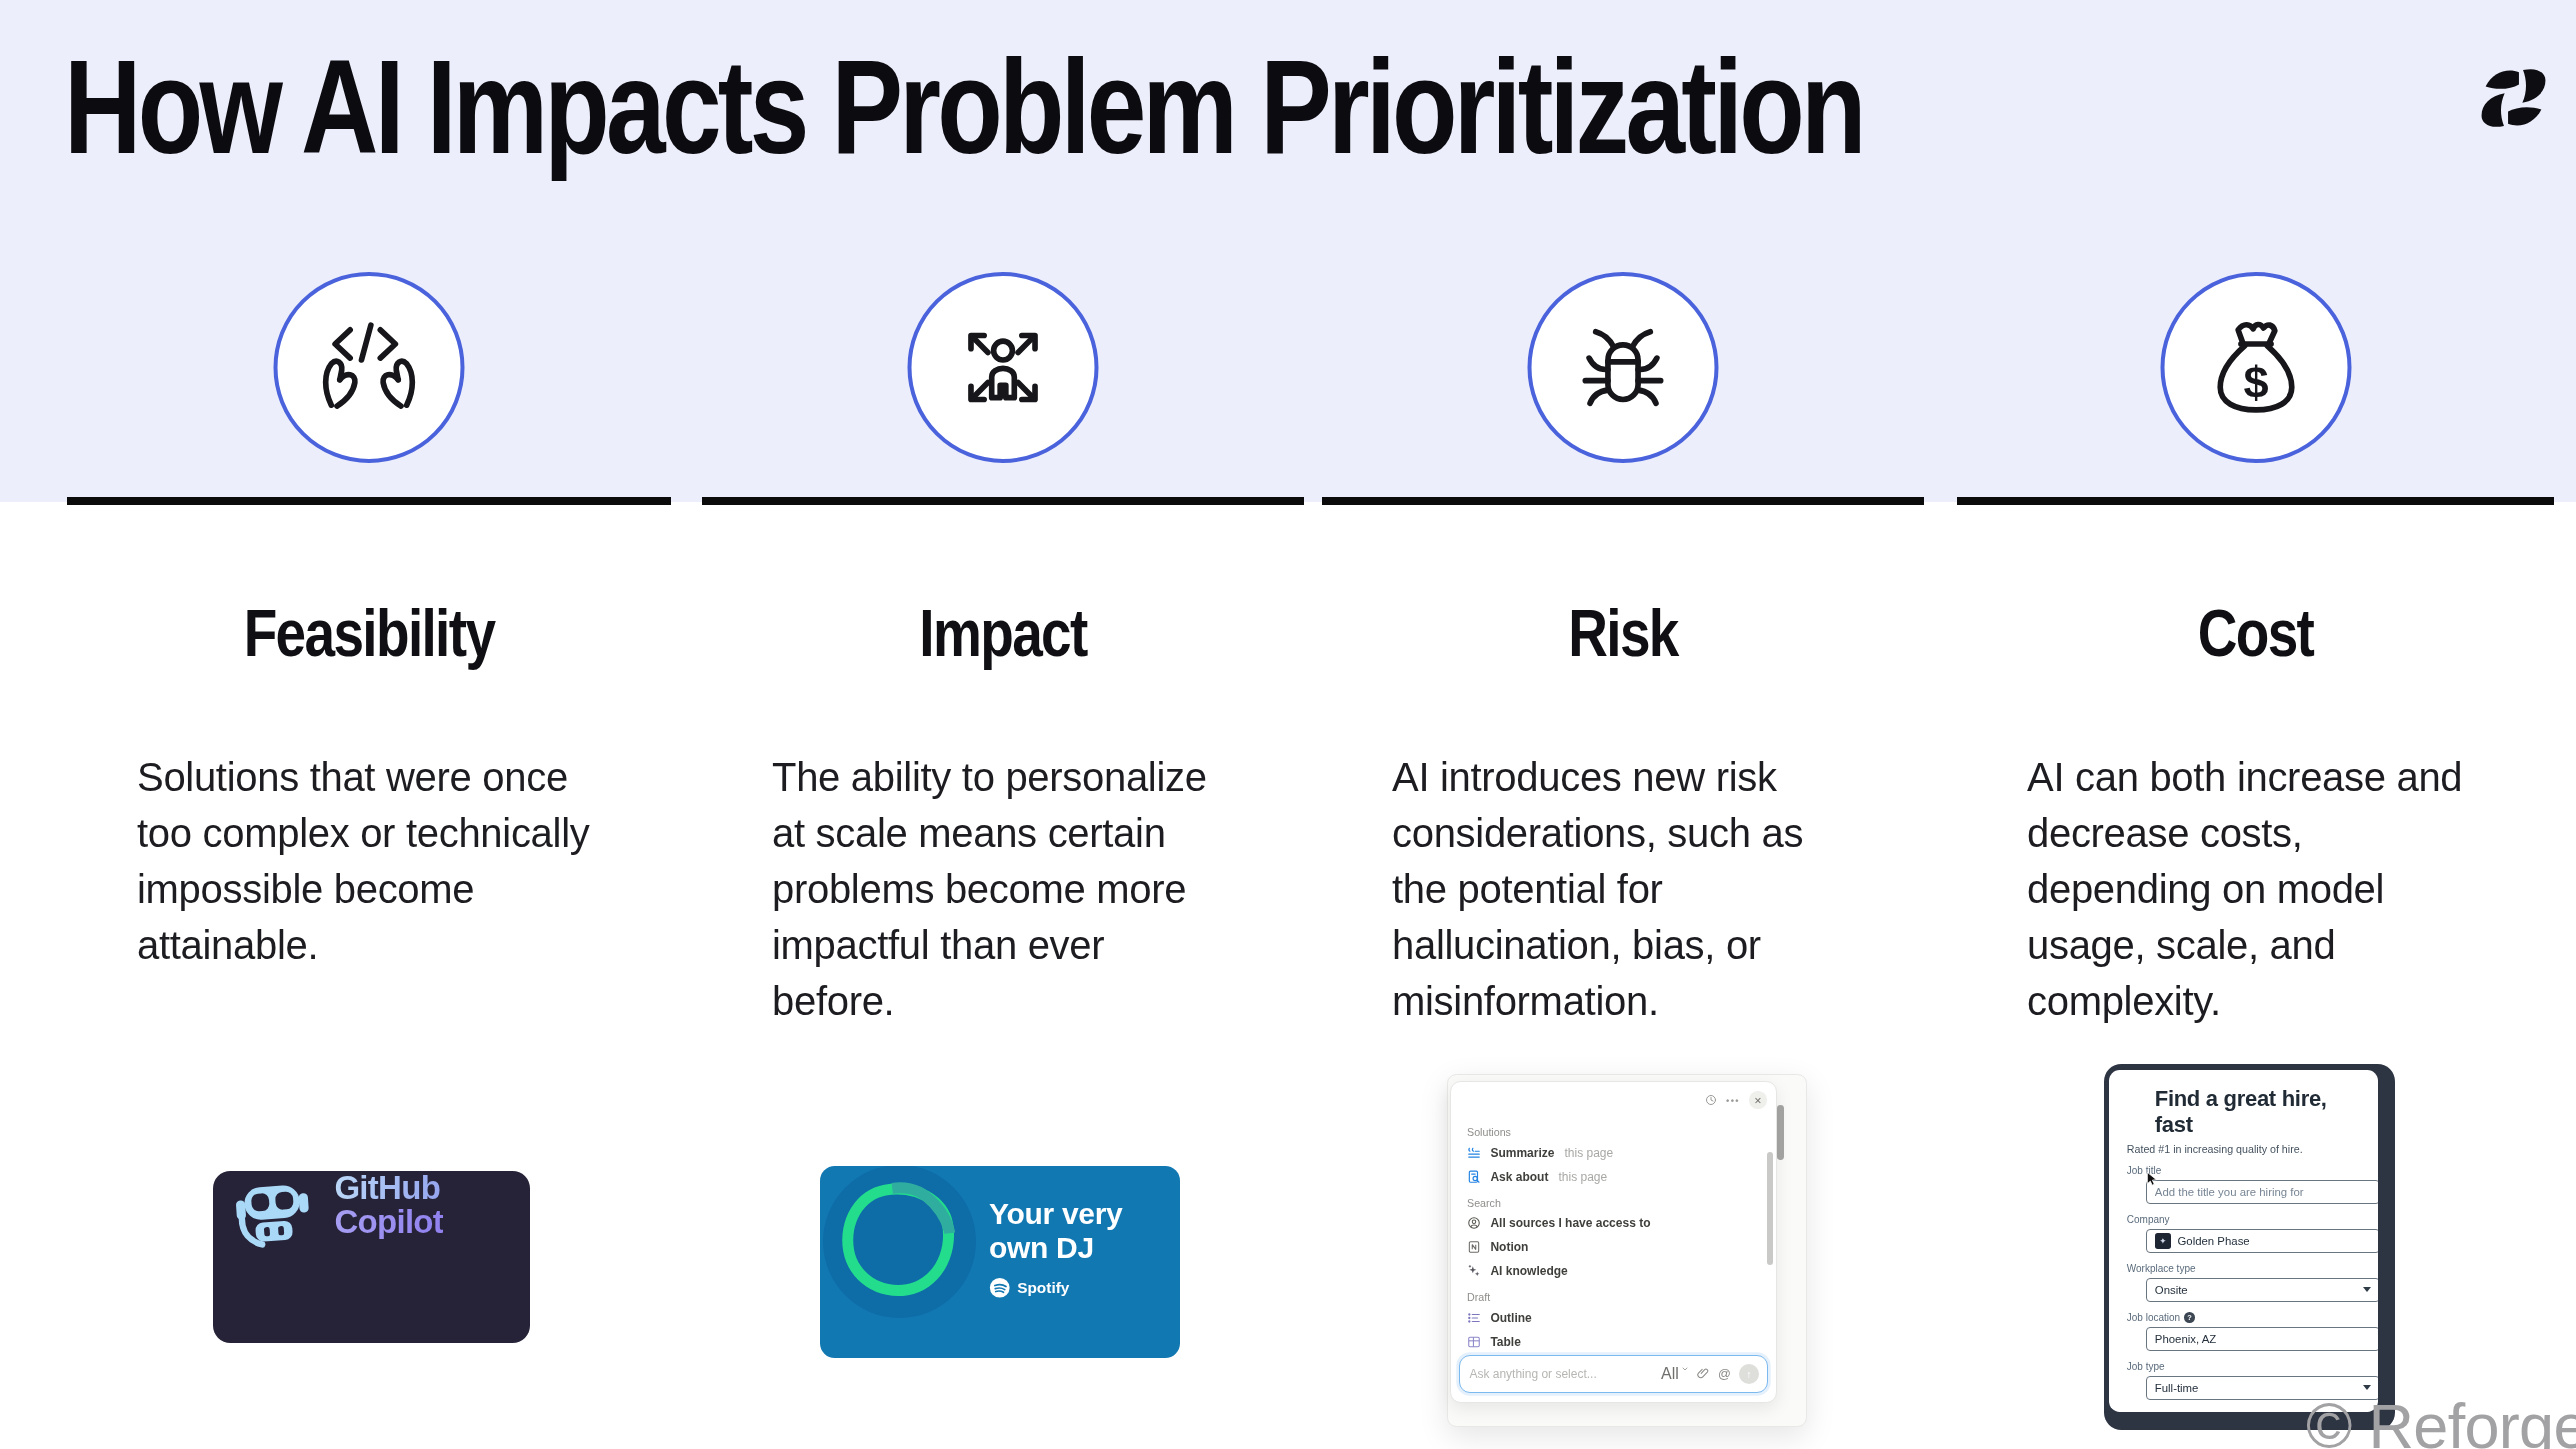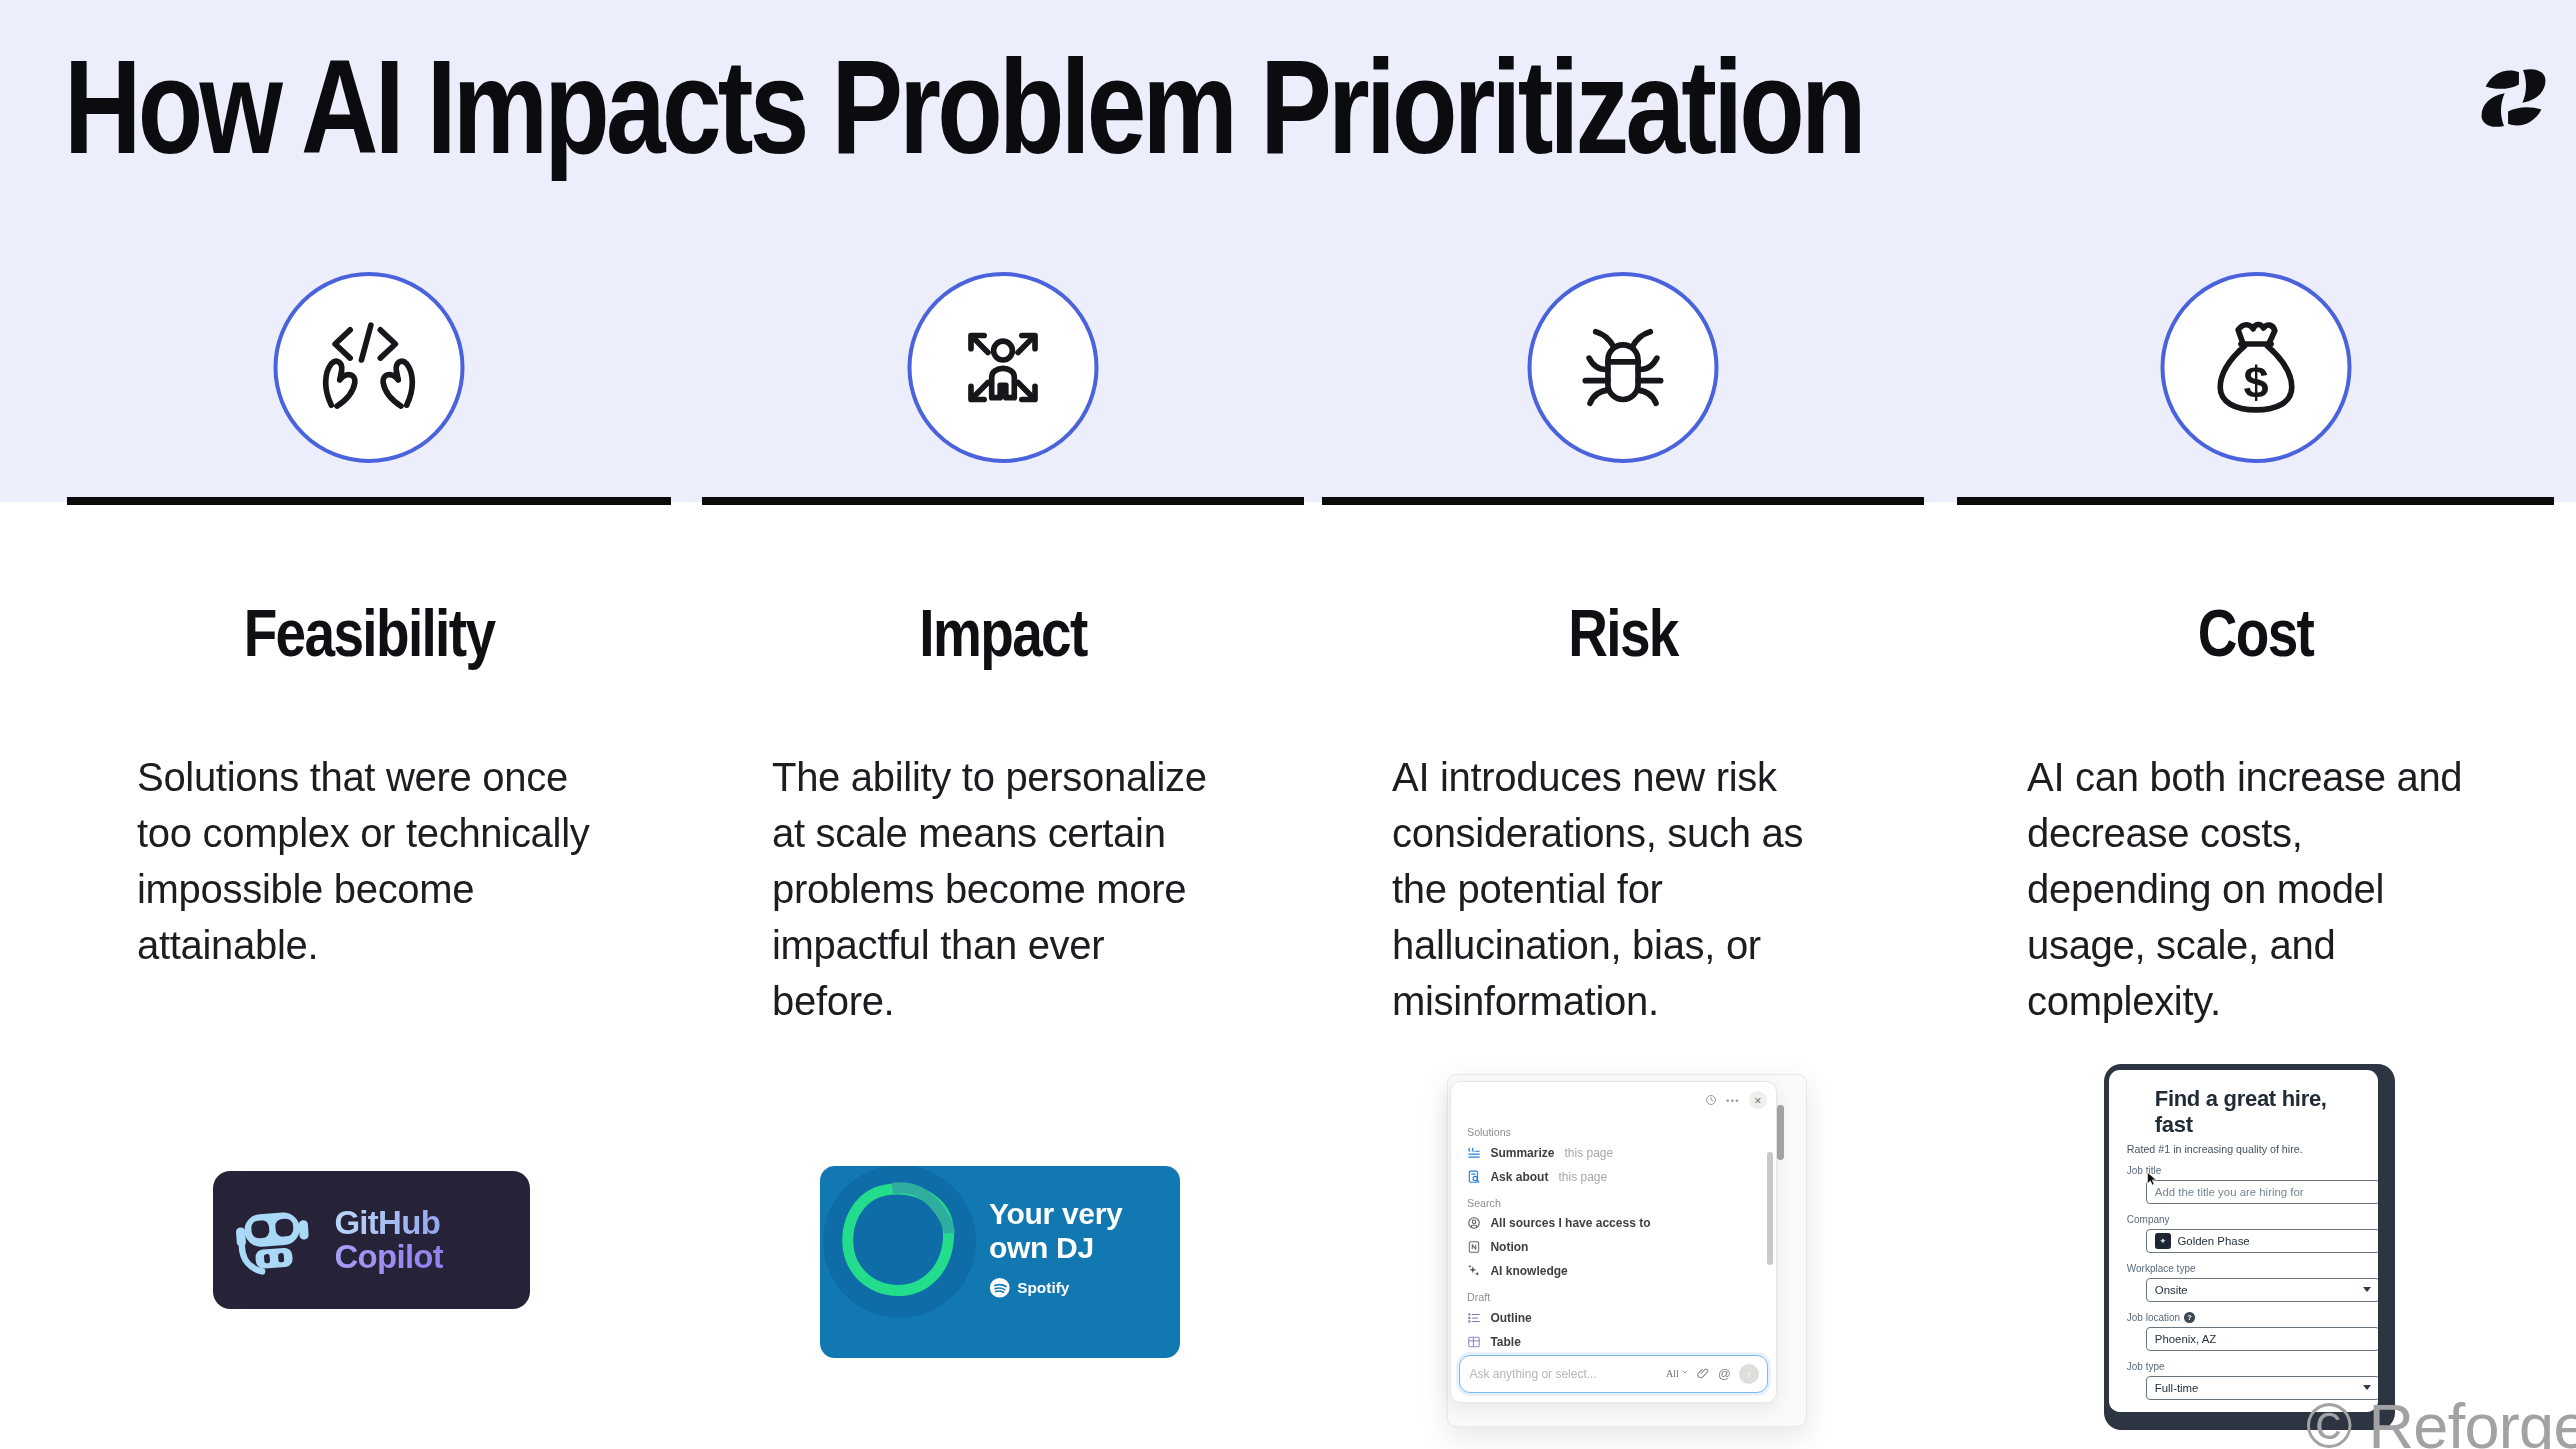--- a/index.html
+++ b/index.html
@@ -30,22 +30,22 @@
   .rule { position:absolute; top:497px; left:0; right:0; height:8px; background:#0b0b0b; }
 
   .h2 { position:absolute; top:594px; width:100%; text-align:center; font-size:67px;
         font-weight:700; color:#101014; letter-spacing:-2px;
         transform:scaleX(.82); transform-origin:center; }
 
   .body { position:absolute; top:749px; left:70px; right:74px; font-size:40px;
           line-height:56px; color:#1c1c21; letter-spacing:-0.3px; }
 
   
-  .github-shot { position:absolute; left:213px; top:1171px; width:317px; height:138px;
-                 background:#262238; border-radius:17.4px; display:flex; align-items:center;
+  .github-shot { position:absolute; left:213px; top:1171px; width:317px; height:172px;
+                 background:#262238; border-radius:17.4px; display:flex; align-items:flex-start;
                  padding-left:23px; gap:13.4px; }
   .github-shot svg { width:85px; height:85px; transform:rotate(-4deg); }
   .gh-text { font-size:33px; font-weight:700; line-height:34px; letter-spacing:-0.7px; }
   .gh-line1 { background:linear-gradient(100deg,#bcd9f8,#93a3ef);
               -webkit-background-clip:text; background-clip:text; color:transparent; }
   .gh-line2 { background:linear-gradient(100deg,#a79ff3,#8f80ee);
               -webkit-background-clip:text; background-clip:text; color:transparent; }
 
   
   .spotify-shot { position:absolute; left:820px; top:1166px; width:360px; height:192px;
@@ -85,21 +85,21 @@
            color:#3f3f3c; font-weight:600; }
   .n-row svg, .n-row .nicon { width:14px; height:14px; flex:0 0 14px; }
   .n-rest { color:#a8a8a5; font-weight:400; margin-left:0.7px; }
   .n-input-wrap { position:absolute; left:8px; right:8px; bottom:9.4px; height:38px;
                   border:1.3px solid #7cb9ee; border-radius:11px; background:#fff;
                   box-shadow:0 0 0 2.7px rgba(35,131,226,.12); display:flex; align-items:center;
                   padding:0 8px 0 9.4px; gap:8px; }
   .n-input { flex:1; border:none; outline:none; font-size:12px; color:#3f3f3c;
              font-family:inherit; background:transparent; min-width:0; }
   .n-input::placeholder { color:#b6b6b3; }
-  .n-scope { font-size:10px; color:#6f6f6c; display:flex; gap:2.7px; white-space:nowrap;font-family:Liberation Serif, serif; }
+  .n-scope { font-size:16px; color:#6f6f6c; display:flex; gap:2.7px; white-space:nowrap; }
   .n-send { width:20px; height:20px; border-radius:50%; background:#dededb; color:#fff;
             font-size:10.7px; font-weight:700; display:flex; align-items:center; justify-content:center; }
   .n-at { font-size:12.7px; color:#8a8a87; }
 
   
   .form-shot { position:absolute; left:2104px; top:1064px; width:291px; height:366px;
                background:#2d3442; border-radius:17.4px; padding:6px 17px 18px 5.4px; }
   .form-card { position:relative; width:100%; height:100%; background:#fff; border-radius:10.7px;
                padding:16px 17.4px 0; overflow:hidden; }
   .f-title { font-size:22px; font-weight:700; color:#212b36; letter-spacing:-0.3px;margin-left:28px; }

